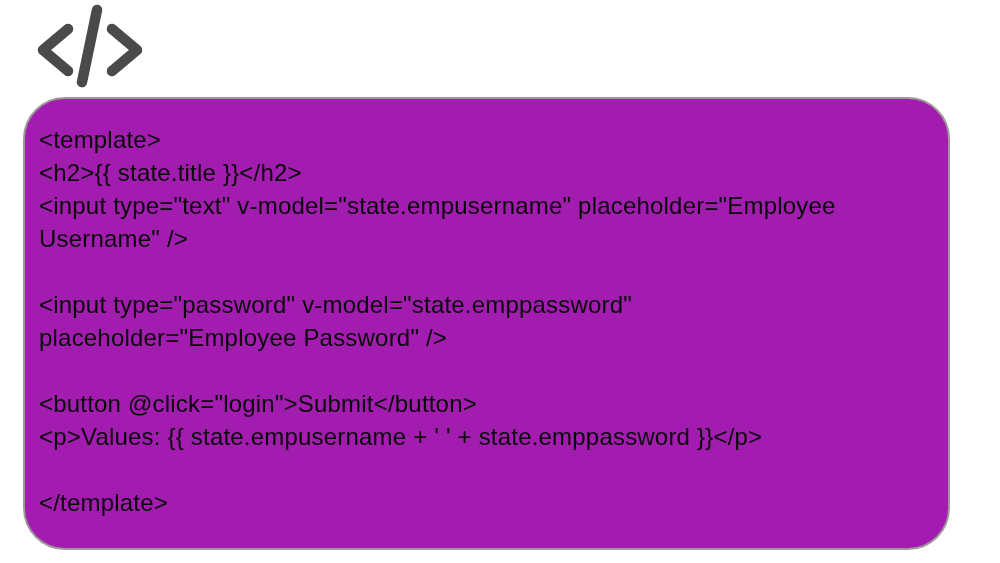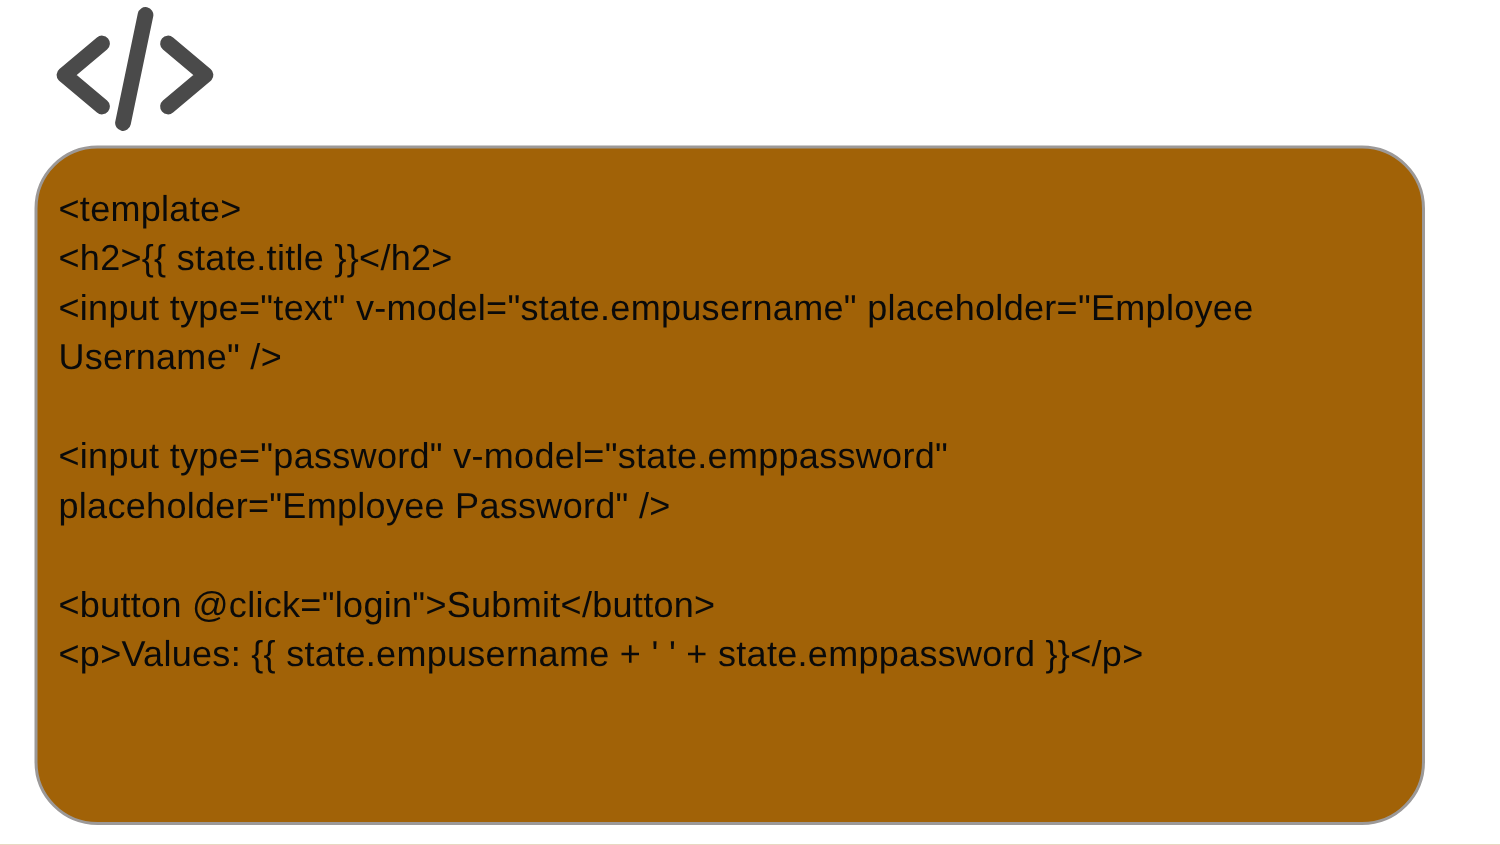--- a/index.html
+++ b/index.html
@@ -24,21 +24,21 @@
     width: 110px;
     height: 84px;
   }
   .code-card {
     position: absolute;
     left: 23px;
     top: 97px;
     width: 927px;
     height: 453px;
     box-sizing: border-box;
-    background: #a16207;
+    background: #a21caf;
     border: 2px solid #9c9998;
     border-radius: 42px;
     padding: 24px 20px 24px 14px;
     overflow: hidden;
   }
   .code-line {
     font-size: 24px;
     line-height: 33px;
     color: #0a0a0a;
     white-space: pre;
@@ -64,13 +64,14 @@
   <div class="code-line">&lt;h2&gt;{{ state.title }}&lt;/h2&gt;</div>
   <div class="code-line">&lt;input type="text" v-model="state.empusername" placeholder="Employee</div>
   <div class="code-line">Username" /&gt;</div>
   <div class="code-line"></div>
   <div class="code-line">&lt;input type="password" v-model="state.emppassword"</div>
   <div class="code-line">placeholder="Employee Password" /&gt;</div>
   <div class="code-line"></div>
   <div class="code-line">&lt;button @click="login"&gt;Submit&lt;/button&gt;</div>
   <div class="code-line">&lt;p&gt;Values: {{ state.empusername + ' ' + state.emppassword }}&lt;/p&gt;</div>
   <div class="code-line"></div>
+  <div class="code-line">&lt;/template&gt;</div>
 </div>
 
 </body></html>

